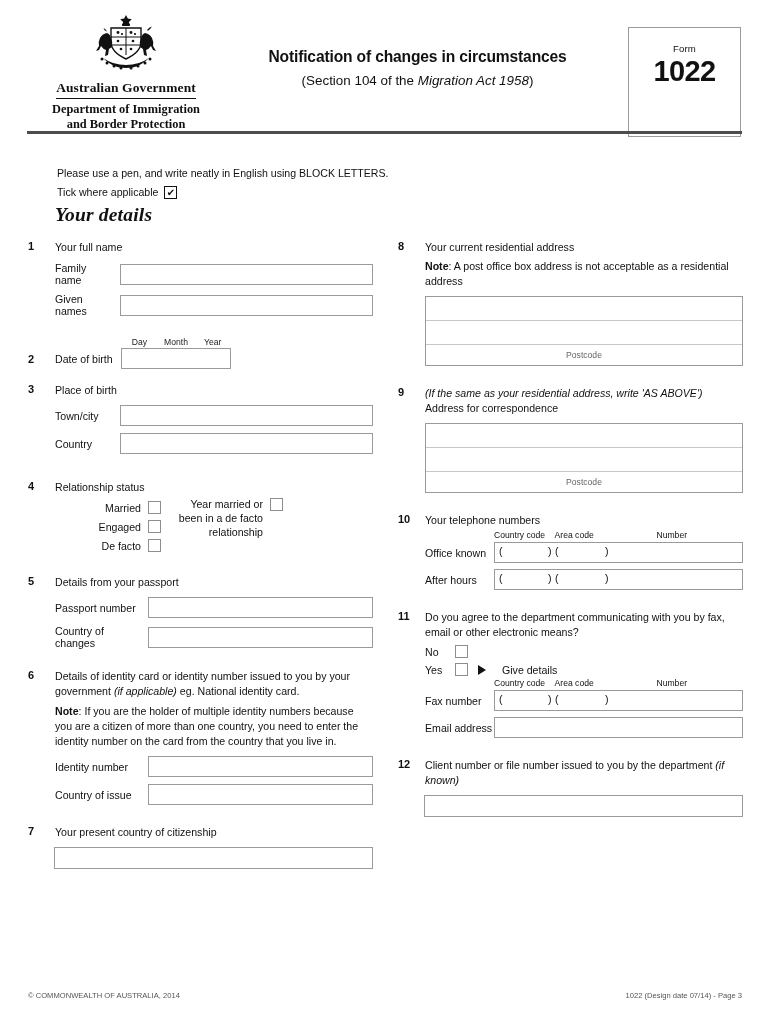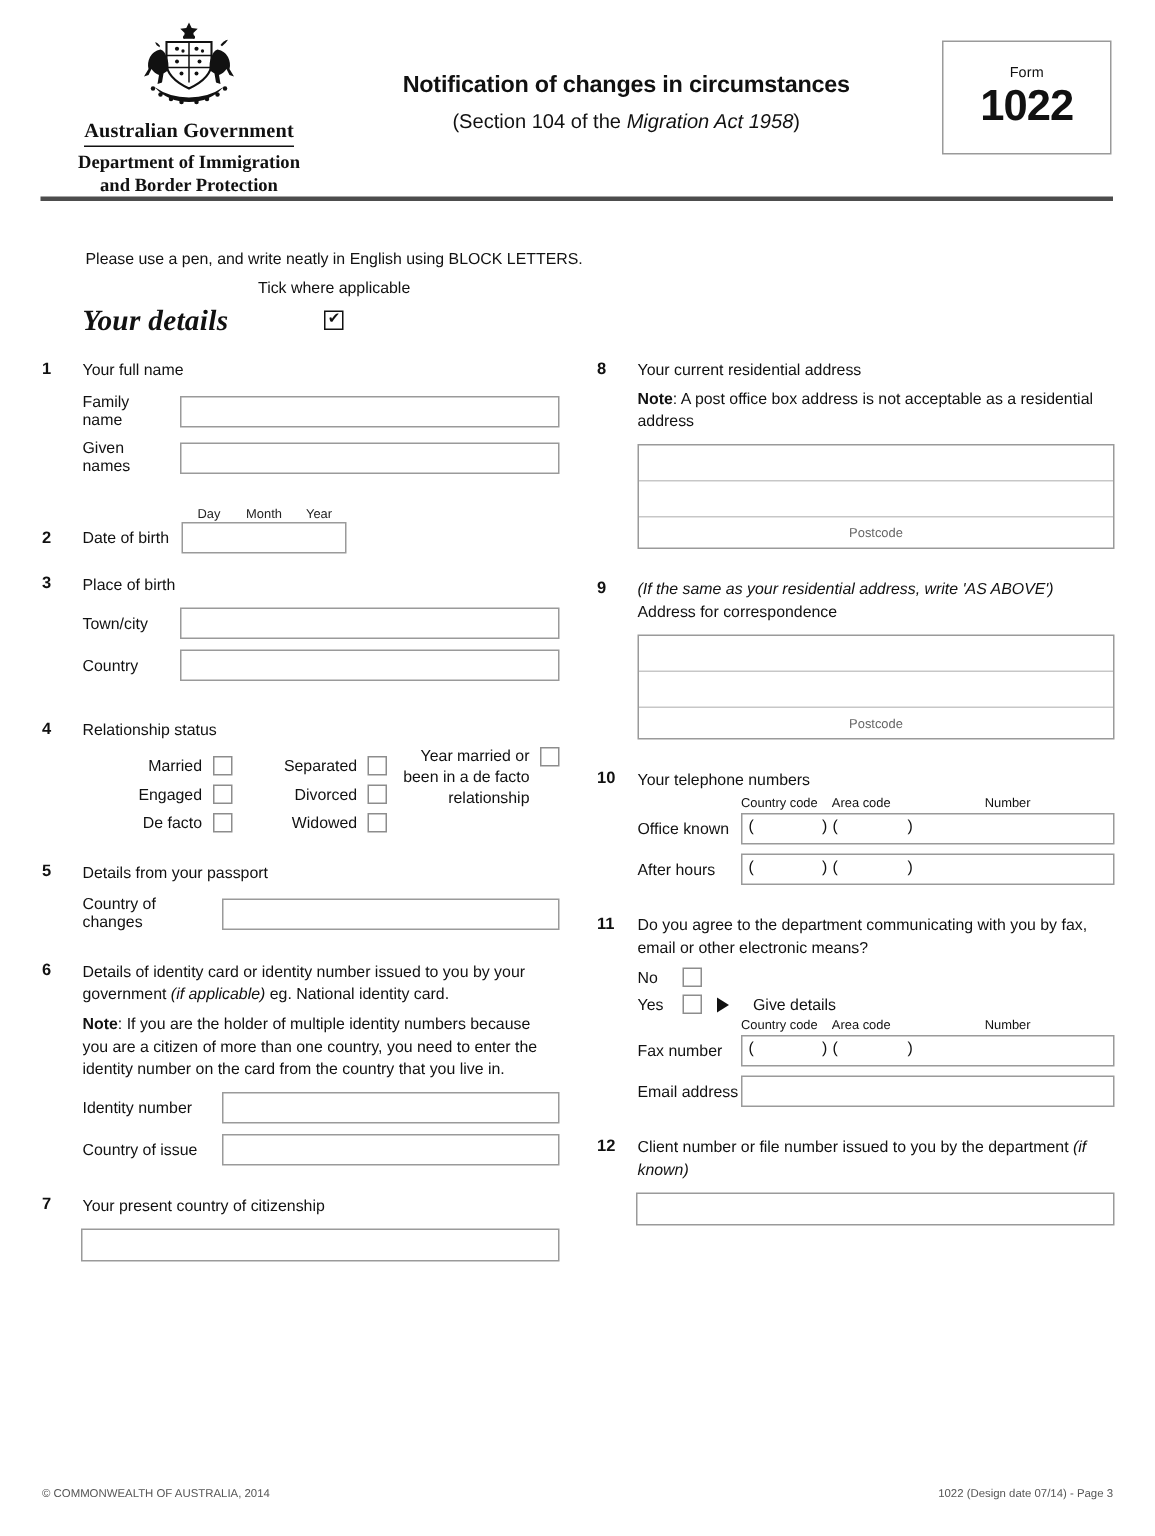--- a/index.html
+++ b/index.html
@@ -67,21 +67,21 @@
     margin-top: 6px;
     line-height: 1.2;
   }
   .form-subtitle i { font-style: italic; }
 
   .form-number-box {
     position: absolute;
     right: 29px;
     top: 27px;
     width: 113px;
-    height: 76px;
+    height: 110px;
     border: 1px solid #9a9a9a;
     text-align: center;
     padding-top: 15px;
   }
   .form-word { font-size: 9.6px; letter-spacing: .1px; }
   .form-num {
     font-size: 29px;
     font-weight: bold;
     letter-spacing: -.6px;
     margin-top: 3px;
@@ -99,21 +99,21 @@
 
   
   .intro {
     position: absolute;
     left: 57px;
     top: 150px;
     font-size: 10.6px;
     line-height: 1.55;
     margin-top: 15px;
   }
-  .tickline { display: flex; align-items: center; gap: 6px; margin-top: 3px; flex-direction: column; }
+  .tickline { display: flex; align-items: center; gap: 6px; margin-top: 3px; }
   .tickbox {
     width: 13px; height: 13px;
     border: 1px solid #111;
     display: flex; align-items: center; justify-content: center;
     font-size: 10px; line-height: 1;
   }
 
   .section-title {
     position: absolute;
     left: 55px;
@@ -212,21 +212,21 @@
   
   .rel-grid {
     display: flex;
     margin-top: 3px;
   }
   .rel-colA { width: 106px; }
   .rel-colB { width: 110px; }
   .rel-colC { width: 122px; padding-left: 2px; }
   .rel-item {
     display: flex;
-    align-items: flex-end;
+    align-items: center;
     justify-content: flex-end;
     height: 19px;
     gap: 7px;
   }
   .rel-item .t { font-size: 10.6px; }
   .cbox {
     width: 13px; height: 13px;
     border: 1px solid #8d8d8d;
     background: #fff;
     flex: 0 0 auto;
@@ -430,34 +430,20 @@
           </div>
           <div class="rel-item">
             <span class="t">Engaged</span>
             <span class="cbox"></span>
           </div>
           <div class="rel-item">
             <span class="t">De facto</span>
             <span class="cbox"></span>
           </div>
         </div>
-        <div class="rel-colB">
-          <div class="rel-item">
-            <span class="t">Separated</span>
-            <span class="cbox"></span>
-          </div>
-          <div class="rel-item">
-            <span class="t">Divorced</span>
-            <span class="cbox"></span>
-          </div>
-          <div class="rel-item">
-            <span class="t">Widowed</span>
-            <span class="cbox"></span>
-          </div>
-        </div>
         <div class="rel-colC">
           <div class="rel-never">
             <span class="t">
               <span>Year married or</span><br>
               <span>been in a de facto</span><br>
               <span>relationship</span>
             </span>
             <span class="cbox"></span>
           </div>
         </div>
@@ -465,20 +451,24 @@
     </div>
   </div>
 
   <div class="spacer-md"></div>
 
   <div class="q">
     <div class="qnum">5</div>
     <div class="qbody">
       <div class="qlabel">Details from your passport</div>
       <div class="frow">
+        <div class="flabel" style="width:93px">Passport number</div>
+        <div class="fbox"></div>
+      </div>
+      <div class="frow">
         <div class="flabel" style="width:93px">Country of changes</div>
         <div class="fbox"></div>
       </div>
     </div>
   </div>
 
   <div class="spacer-md"></div>
 
   <div class="q">
     <div class="qnum">6</div>

